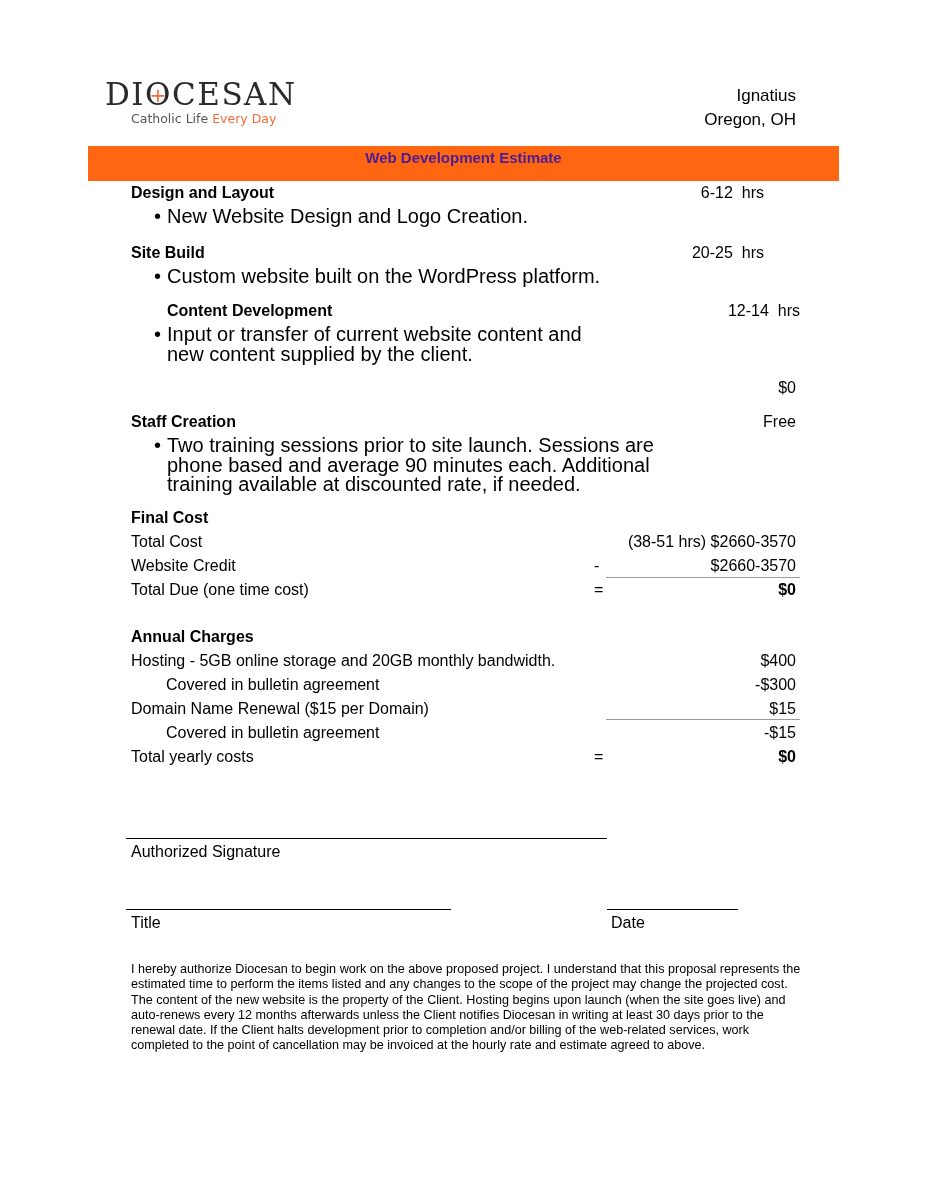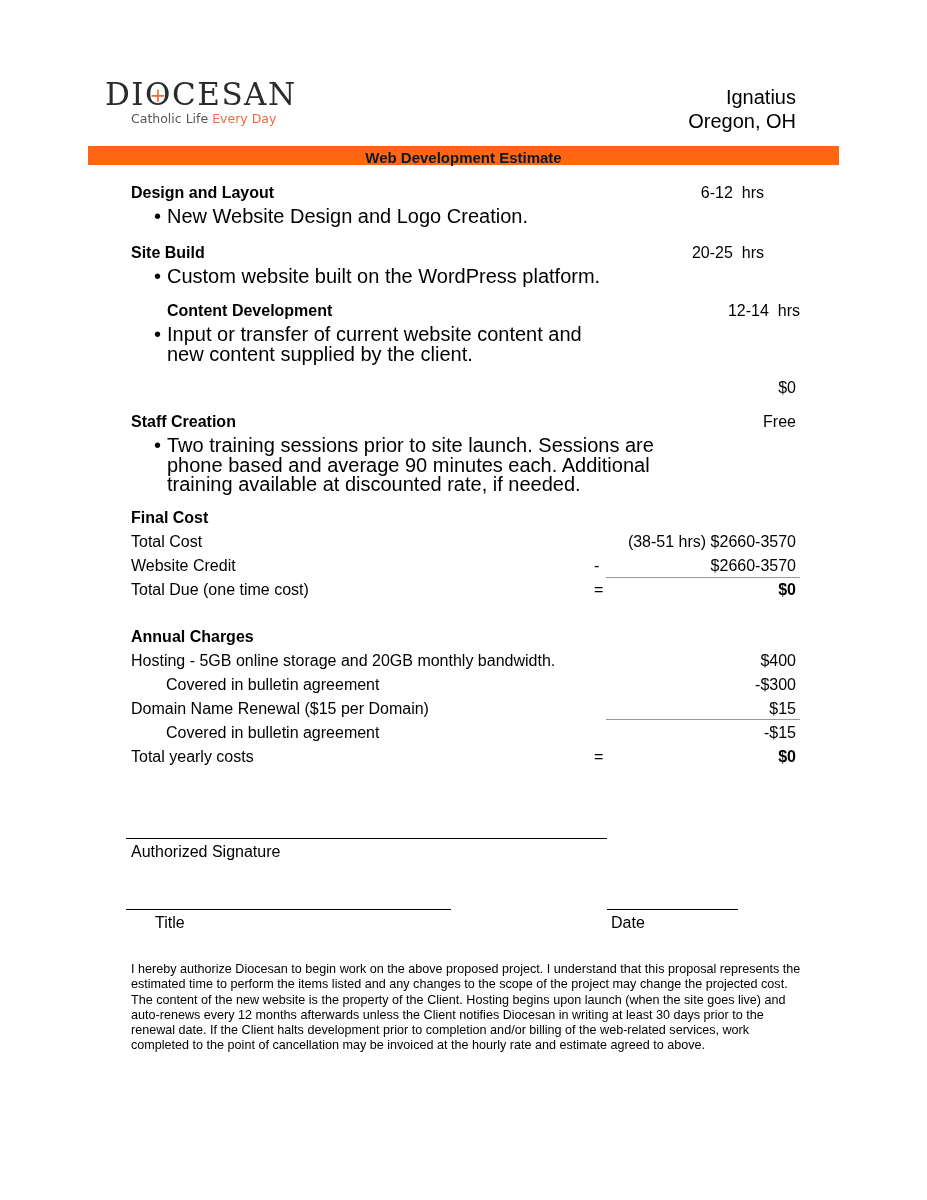--- a/index.html
+++ b/index.html
@@ -9,24 +9,24 @@
 
     
     .logo-word { left: 105px; top: 76px; font-family: "DejaVu Serif", "Liberation Serif", serif;
                  font-size: 31px; letter-spacing: 1.5px; color: #2b2b2b; font-weight: normal; line-height: 36px; }
     .logo-o { display: inline-block; position: relative; }
     .logo-cross { position: absolute; left: 50%; top: 52%; transform: translate(-50%,-50%);
                   color: #f26b3a; font-size: 20px; font-family: "DejaVu Sans", sans-serif; line-height: 1; }
     .logo-tag { left: 131px; top: 111px; font-family: "DejaVu Sans", sans-serif; font-size: 12.5px; color: #555; }
     .logo-tag .accent { color: #f26b3a; }
 
-    .addr { right: 131px; text-align: center; font-size: 20px; }
+    .addr { right: 131px; text-align: center; font-size: 17px; }
 
-    .banner { left: 88px; top: 146px; width: 751px; height: 19px; background: #ff6611;
-              color: #0f172a; font-weight: bold; font-size: 15px; text-align: center; line-height: 24px; }
+    .banner { left: 88px; top: 146px; width: 751px; height: 35px; background: #ff6611;
+              color: #4c1d95; font-weight: bold; font-size: 15px; text-align: center; line-height: 24px; }
 
     .row { left: 131px; width: 665px; font-size: 16px; line-height: 20px; }
     .bold { font-weight: bold; }
     .right { position: absolute; right: 0; top: 0; }
     .hrs { position: absolute; top: 0; right: 32px; }
     .bullet { left: 154px; width: 570px; font-size: 20px; line-height: 19.5px; padding-left: 13px; }
     .bullet::before { content: "\2022"; position: absolute; left: 0; top: 0; }
     .op { position: absolute; left: 463px; top: 0; }
     .rule { background: #9a9a9a; height: 1px; }
     .sigline { background: #000; height: 1px; }
@@ -113,18 +113,18 @@
 <div class="abs row" style="top:747px;">
   <span>Total yearly costs</span>
   <span class="op">=</span>
   <span class="right bold">$0</span>
 </div>
 
 <div class="abs sigline" style="left:126px; top:838px; width:481px;"></div>
 <div class="abs row" style="top:842px;">Authorized Signature</div>
 
 <div class="abs sigline" style="left:126px; top:909px; width:325px;"></div>
-<div class="abs row" style="top:913px; width:200px;margin-left:24px;">Title</div>
+<div class="abs row" style="top:913px; width:200px;">Title</div>
 
 <div class="abs sigline" style="left:607px; top:909px; width:131px;"></div>
 <div class="abs" style="left:611px; top:913px; font-size:16px; line-height:20px;">Date</div>
 
 <div class="abs legal" style="top:962px;">I hereby authorize Diocesan to begin work on the above proposed project. I understand that this proposal represents the estimated time to perform the items listed and any changes to the scope of the project may change the projected cost. The content of the new website is the property of the Client. Hosting begins upon launch (when the site goes live) and auto-renews every 12 months afterwards unless the Client notifies Diocesan in writing at least 30 days prior to the renewal date. If the Client halts development prior to completion and/or billing of the web-related services, work completed to the point of cancellation may be invoiced at the hourly rate and estimate agreed to above.</div>
 
 </body></html>

